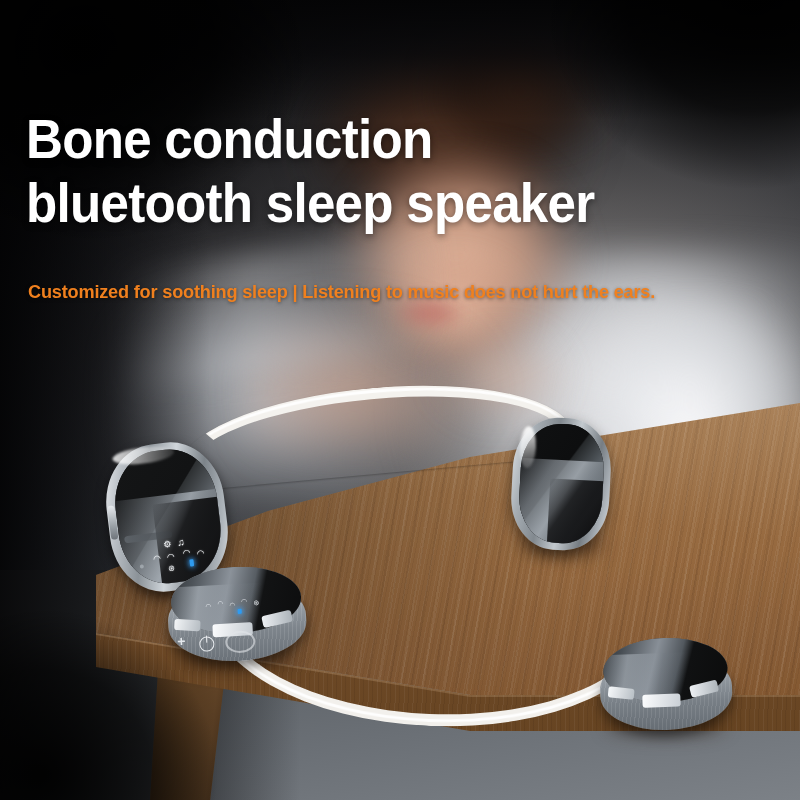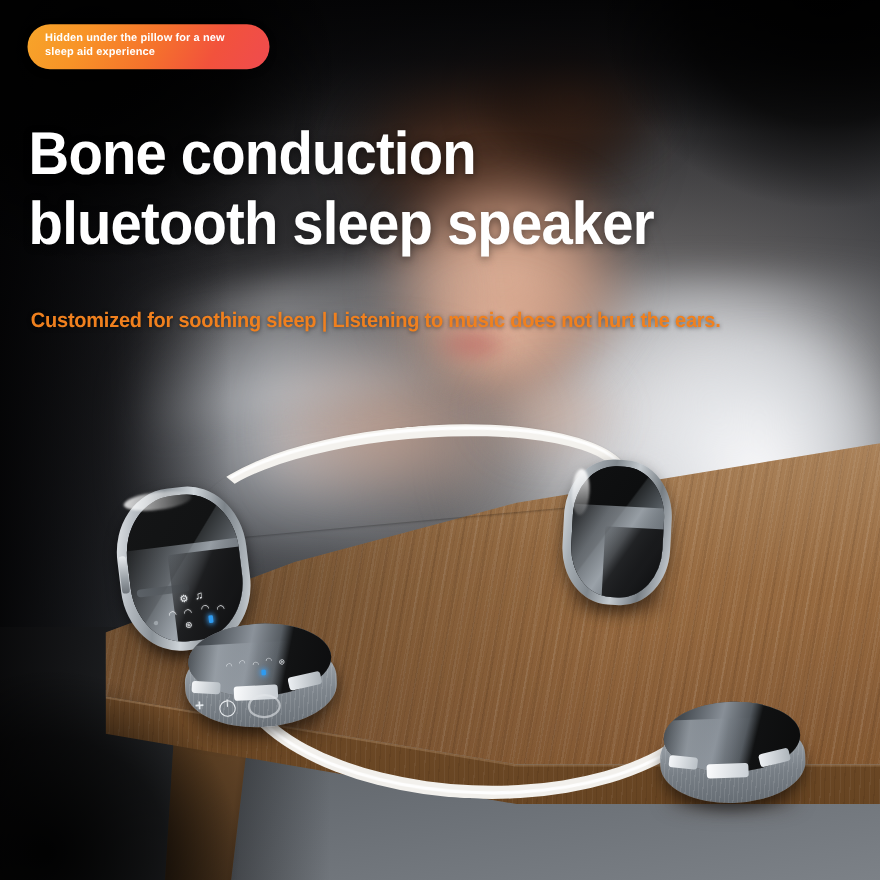--- a/index.html
+++ b/index.html
@@ -388,21 +388,20 @@
     <div class="mod-b-chrome-c"></div>
     <div class="mod-b-chrome-r"></div>
     <div class="mod-b-ring"></div>
     <span class="plus-ic">+</span>
     <div class="pwr">
       <div class="pwr-c"></div>
       <div class="pwr-l"></div>
     </div>
   </div>
 
-  <div class="badge">Hidden under the pillow for a new sleep aid experience</div>
 
   <div class="headline">
     <span>Bone conduction</span>
     <span class="l2">bluetooth sleep speaker</span>
   </div>
 
   <div class="subtitle">Customized for soothing sleep | Listening to music does not hurt the ears.</div>
 
 </div>
 

